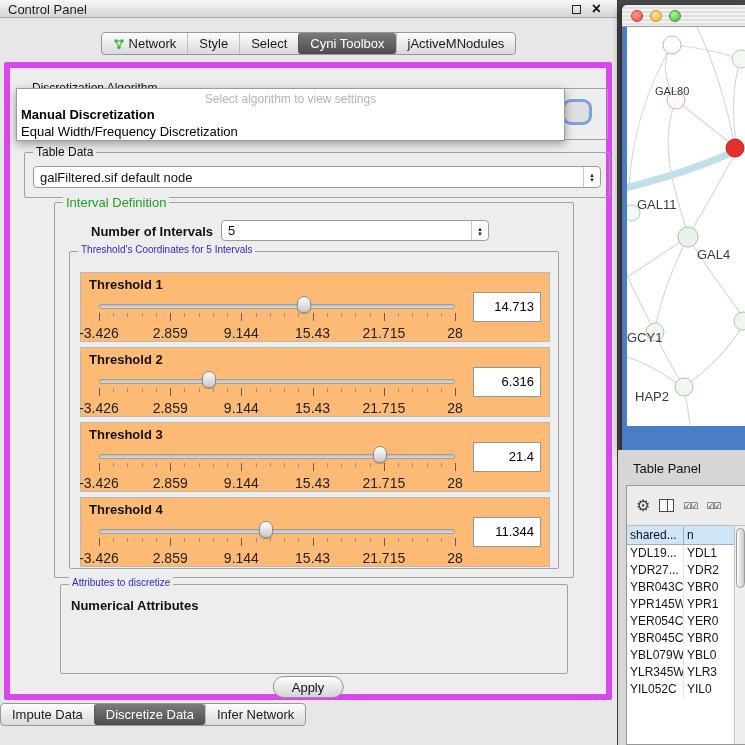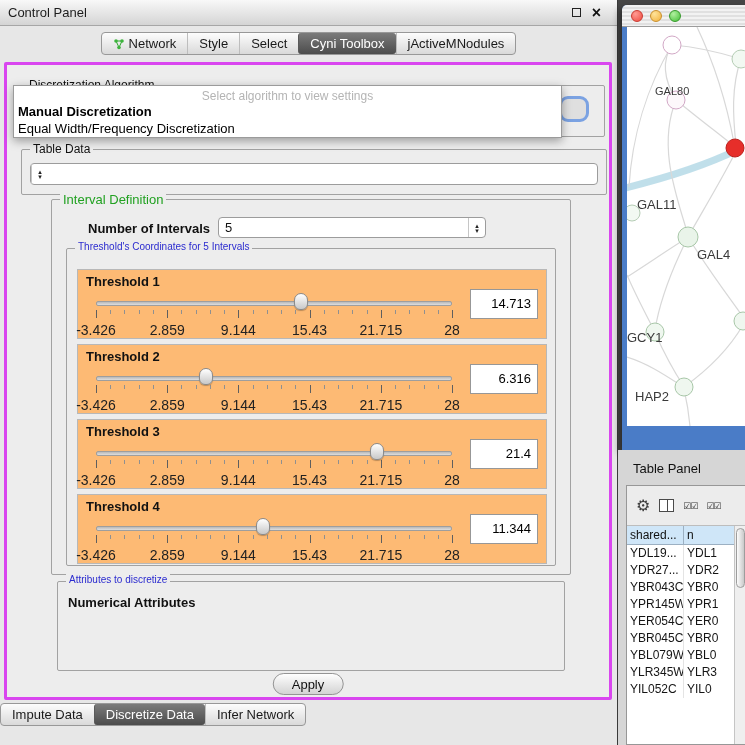--- a/index.html
+++ b/index.html
@@ -1,33 +1,33 @@
 <!DOCTYPE html>
 <html><head>
 <meta charset="utf-8">
 <style>
 *{margin:0;padding:0;box-sizing:border-box}
 html,body{width:745px;height:745px}
 body{position:relative;overflow:hidden;background:#474747;font-family:"Liberation Sans",sans-serif}
 
 
 #control-panel{position:absolute;left:0;top:0;width:618px;height:745px;background:#e7e7e7;border-right:1px solid #3a3a3a}
-.cp-titlebar{height:26px;background:linear-gradient(#f8f8f8,#d4d4d4);border-bottom:1px solid #a6a6a6;display:flex;align-items:center}
+.cp-titlebar{height:18px;background:linear-gradient(#f8f8f8,#d4d4d4);border-bottom:1px solid #a6a6a6;display:flex;align-items:flex-end}
 .cp-title{font-size:13px;color:#1c1c1c;padding-left:8px;flex:1}
 .win-btns{display:flex;align-items:center;gap:11px;padding-right:16px}
 .float-btn{width:9px;height:9px;border:1.5px solid #222;background:transparent}
 .close-btn{font-size:16px;font-weight:bold;color:#111;line-height:1}
 
 .cp-tabs{position:absolute;top:32px;left:0;width:100%;display:flex;justify-content:center}
 .tabrow{display:flex;height:23px;border:1px solid #989898;border-radius:4px;background:linear-gradient(#fdfdfd,#d9d9d9);overflow:hidden}
 .tabseg{display:flex;align-items:center;gap:4px;padding:0 11px;font-size:13px;color:#1a1a1a;border-left:1px solid #bdbdbd;cursor:default}
 .tabseg:first-child{border-left:none}
 .tabseg.sel{background:linear-gradient(#7b7b7b,#4c4c4c);color:#fff;border-left-color:#5a5a5a;border-radius:3px}
 
-.cp-content{position:absolute;left:4px;top:62px;width:608px;height:638px;border:3px solid #d946ef;background:#ededed;border-radius:2px}
+.cp-content{position:absolute;left:4px;top:62px;width:608px;height:638px;border:6px solid #d946ef;background:#ededed;border-radius:2px}
 
 .group{position:absolute;border:1px solid #a2a2a2;border-radius:2px}
 .group-title{position:absolute;top:-8px;left:8px;background:#ededed;padding:0 3px;font-size:12px;color:#111;white-space:nowrap}
 .group-title.green{color:#21a121;font-size:13px}
 .group-title.blue{color:#2b2bcf;font-size:10px}
 
 .combo{position:absolute;background:#fff;border:1px solid #9c9c9c;border-radius:4px;display:flex;align-items:center;font-size:13px;color:#111}
 .combo-text{flex:1;padding-left:6px;white-space:nowrap;overflow:hidden}
 .combo-arrows{width:17px;align-self:stretch;border-left:1px solid #c6c6c6;display:flex;flex-direction:column;align-items:center;justify-content:center;font-size:7px;line-height:5px;color:#222}
 
@@ -145,20 +145,21 @@
 
     <div class="popup">
       <div class="popup-prompt">Select algorithm to view settings</div>
       <div class="popup-item bold">Manual Discretization</div>
       <div class="popup-item">Equal Width/Frequency Discretization</div>
     </div>
 
     <div class="group" style="left:14px;top:84px;width:586px;height:46px">
       <span class="group-title">Table Data</span>
       <div class="combo" style="left:8px;top:13px;width:568px;height:22px">
+        <span class="combo-text">galFiltered.sif default node</span>
         <span class="combo-arrows">
           <span>▴</span>
           <span>▾</span>
         </span>
       </div>
     </div>
 
     <div class="group" style="left:44px;top:134px;width:520px;height:376px">
       <span class="group-title green">Interval Definition</span>
 

